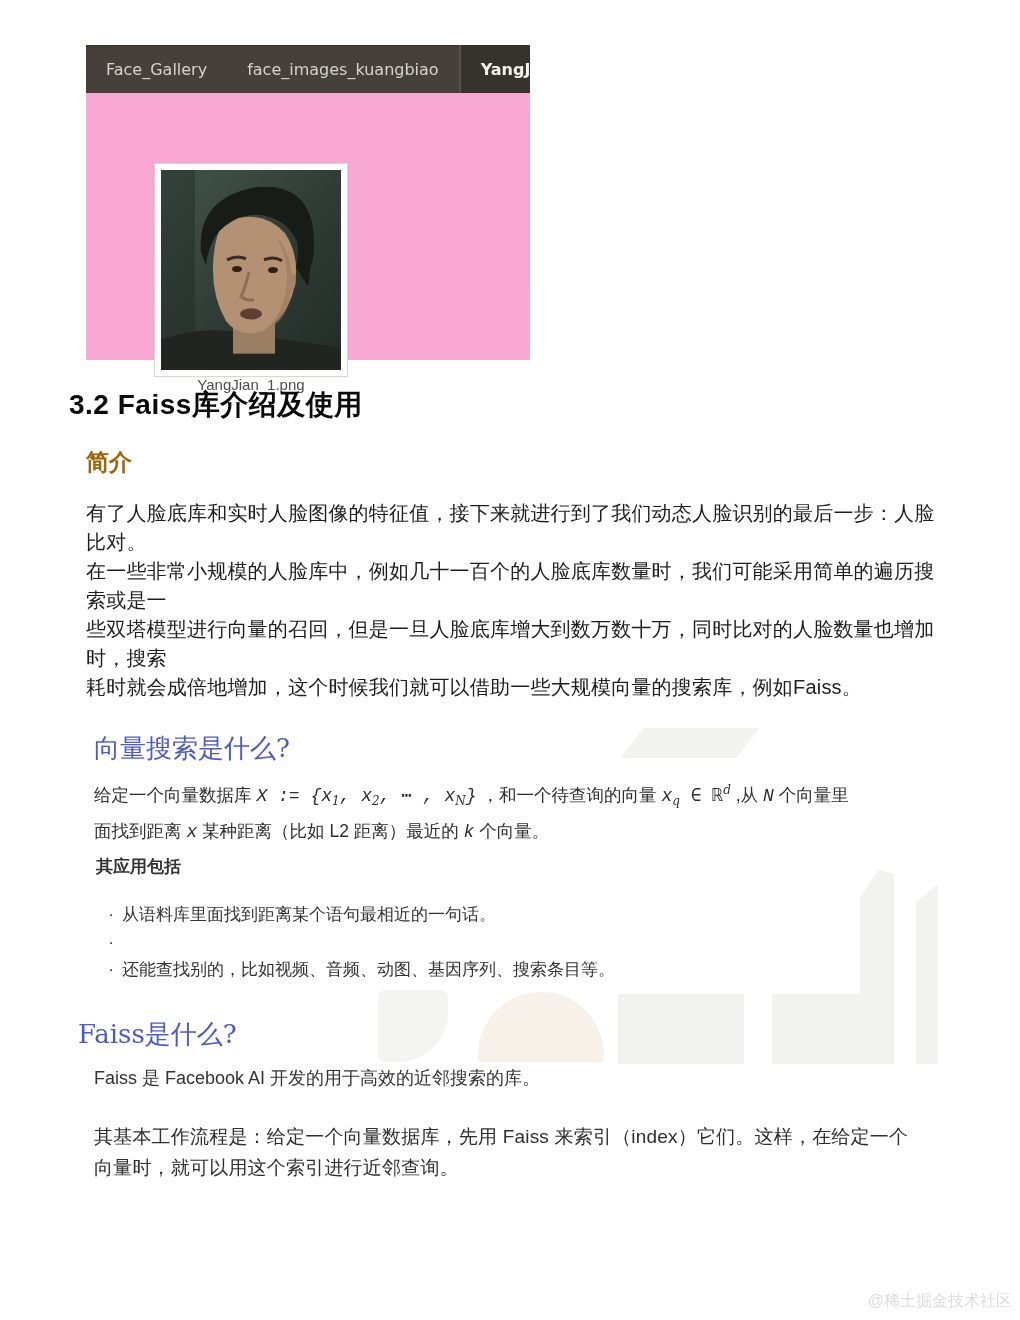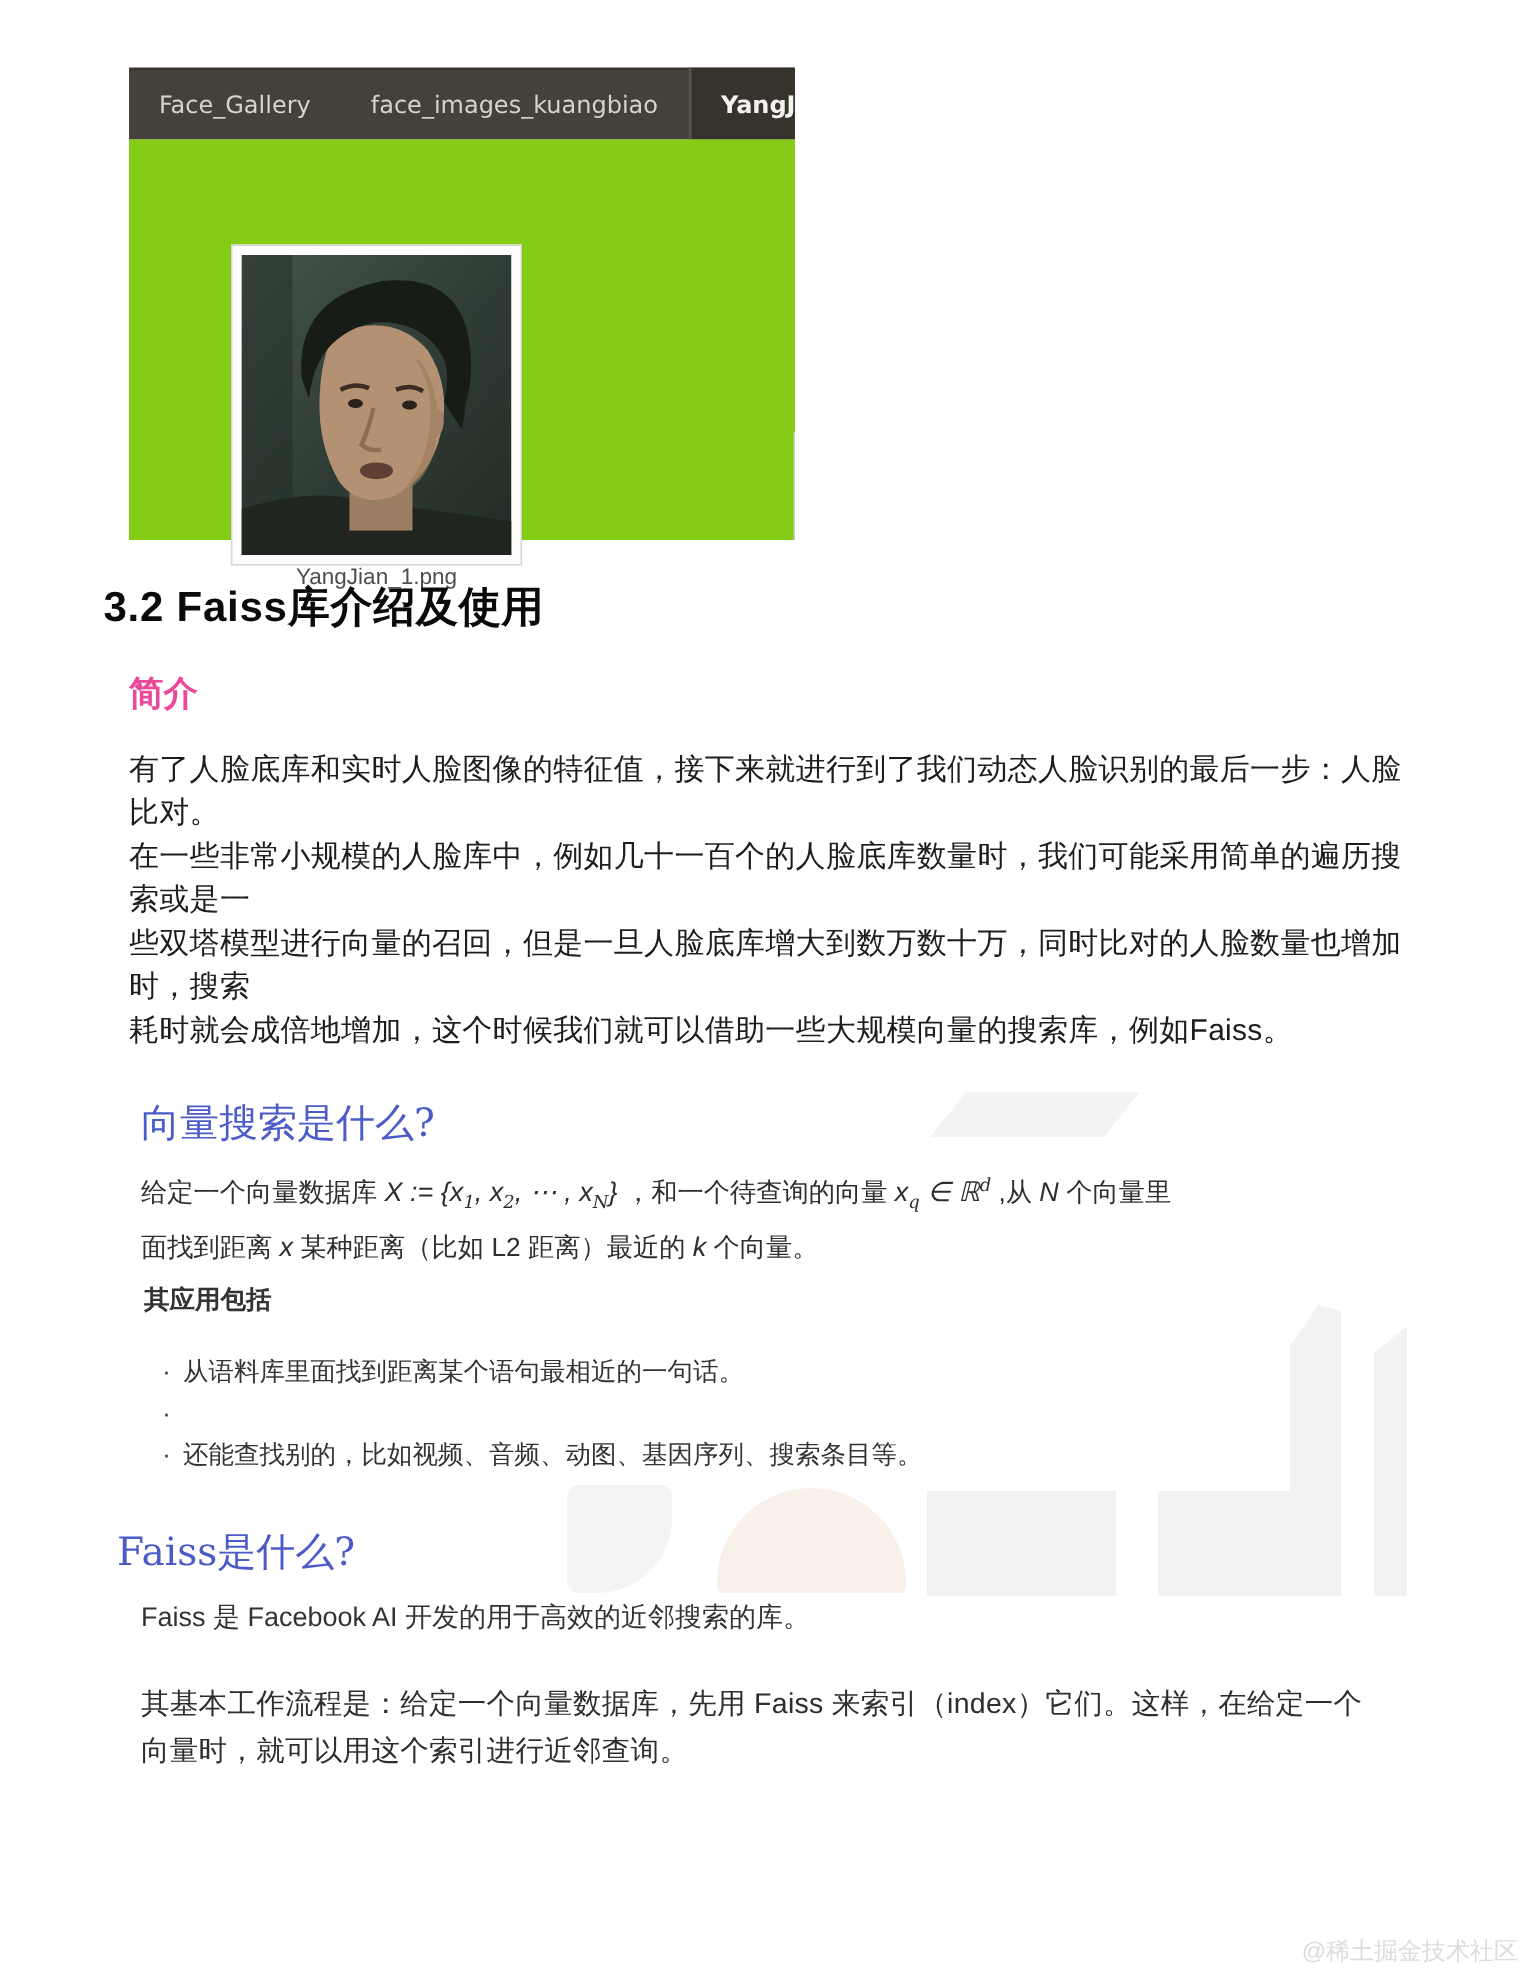--- a/index.html
+++ b/index.html
@@ -25,39 +25,39 @@
   .content{position:absolute;inset:0;z-index:1;}
 
   
   .fm{position:absolute;left:86px;top:45px;width:444px;height:315px;}
   .fm-tabs{display:flex;align-items:stretch;height:48px;background:#45413a;overflow:hidden;
            box-shadow:inset 0 2px 0 #39352f;}
   .fm-tab{display:flex;align-items:center;padding:0 20px;color:#d6d3ce;font-size:16px;
           font-family:"DejaVu Sans",sans-serif;white-space:nowrap;}
   .fm-tab.active{background:#36332d;color:#f4f2ef;font-weight:bold;border-left:2px solid #57534b;}
   .fm-sep{width:1px;background:#59554d;margin:6px 0;}
-  .fm-body{position:relative;height:267px;background:#84cc16;}
+  .fm-body{position:relative;height:267px;background:#f9a8d4;}
   .fm-edge{position:absolute;right:0;top:195px;bottom:0;width:1px;background:#c9c7c3;}
   .thumb-card{position:absolute;left:68px;top:70px;width:180px;height:200px;background:#fdfdfd;
               border:1px solid #d9d7d4;padding:6px;box-shadow:0 0 1px rgba(0,0,0,.15);}
   .thumb-card svg{display:block;width:100%;height:100%;}
   .thumb-caption{position:absolute;left:68px;top:283px;width:194px;text-align:center;
                  font-size:15px;color:#4f4d4a;}
 
   
   .abs{position:absolute;}
   .h-main{left:69px;top:386px;font-size:28px;font-weight:800;color:#0a0a0a;letter-spacing:.5px;}
-  .h-sub{left:86px;top:447px;font-size:23px;font-weight:800;color:#ec4899;}
+  .h-sub{left:86px;top:447px;font-size:23px;font-weight:800;color:#a16207;}
   .p-intro{left:86px;top:499px;width:880px;font-size:20px;line-height:29px;color:#1d1d1d;
            font-weight:500;white-space:pre-line;letter-spacing:.2px;}
   .h-blue{font-family:"DejaVu Serif",serif;font-size:26px;font-weight:500;color:#4b5bc8;}
   .h-vs{left:94px;top:731px;}
   .h-fs{left:78px;top:1017px;}
   .p-formula{left:94px;top:775px;width:800px;font-size:17.5px;line-height:30px;color:#2e2e2e;font-weight:500;}
-  .math{font-family:Liberation Sans, sans-serif;font-style:italic;font-size:18px;text-align:right;}
+  .math{font-family:Liberation Mono, monospace;font-style:italic;font-size:18px;text-align:right;}
   .p-formula sub,.p-formula sup{font-family:"DejaVu Serif",serif;font-style:italic;font-size:12px;}
   .p-apps-h{left:96px;top:855px;font-size:17px;font-weight:700;color:#333333;}
   .apps{left:100px;top:901px;width:700px;list-style:none;margin:0;padding:0;}
   .apps li{display:flex;align-items:baseline;font-size:17px;line-height:27.5px;color:#333333;font-weight:500;}
   .apps .dot{width:22px;text-align:center;flex:0 0 22px;color:#333;}
   .p-faiss{left:94px;top:1066px;font-size:18px;color:#333333;font-weight:500;}
   .p-flow{left:94px;top:1121px;width:866px;font-size:19px;line-height:31px;color:#2e2e2e;
           font-weight:500;white-space:pre-line;letter-spacing:.2px;}
 
   .wm-text{position:absolute;right:8px;top:1291px;font-size:16px;color:#dcdcdc;z-index:1;}

